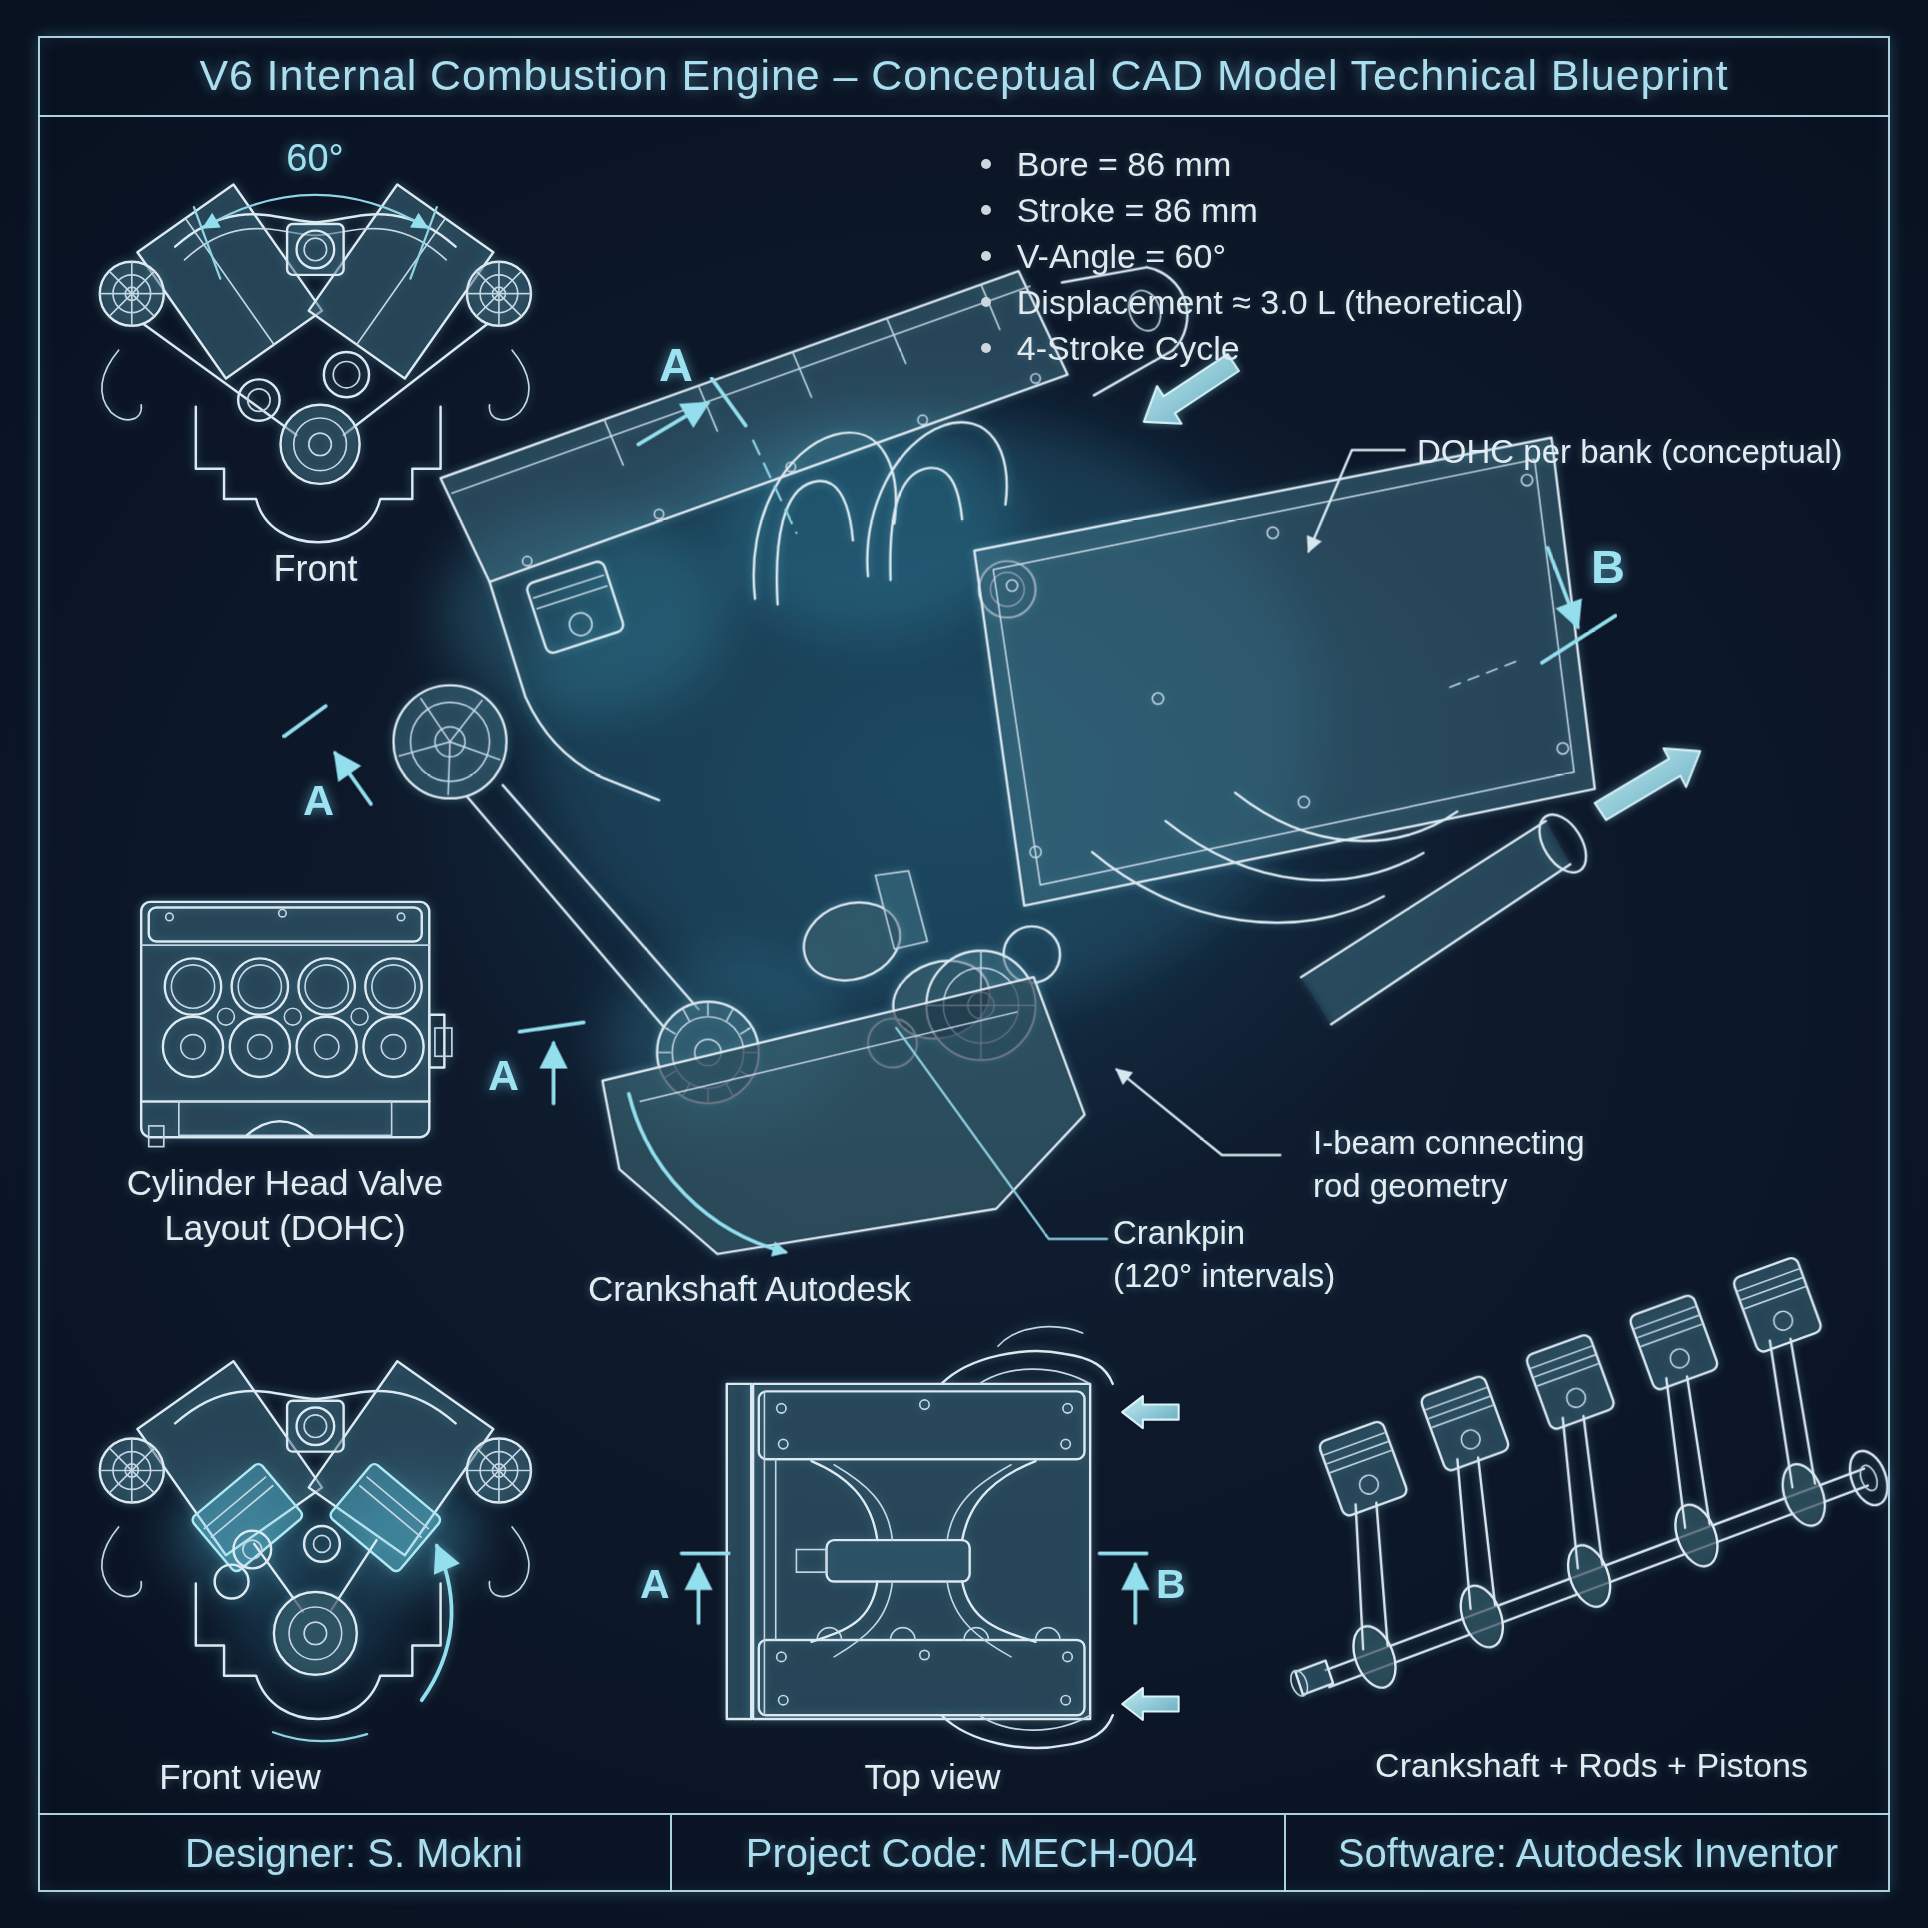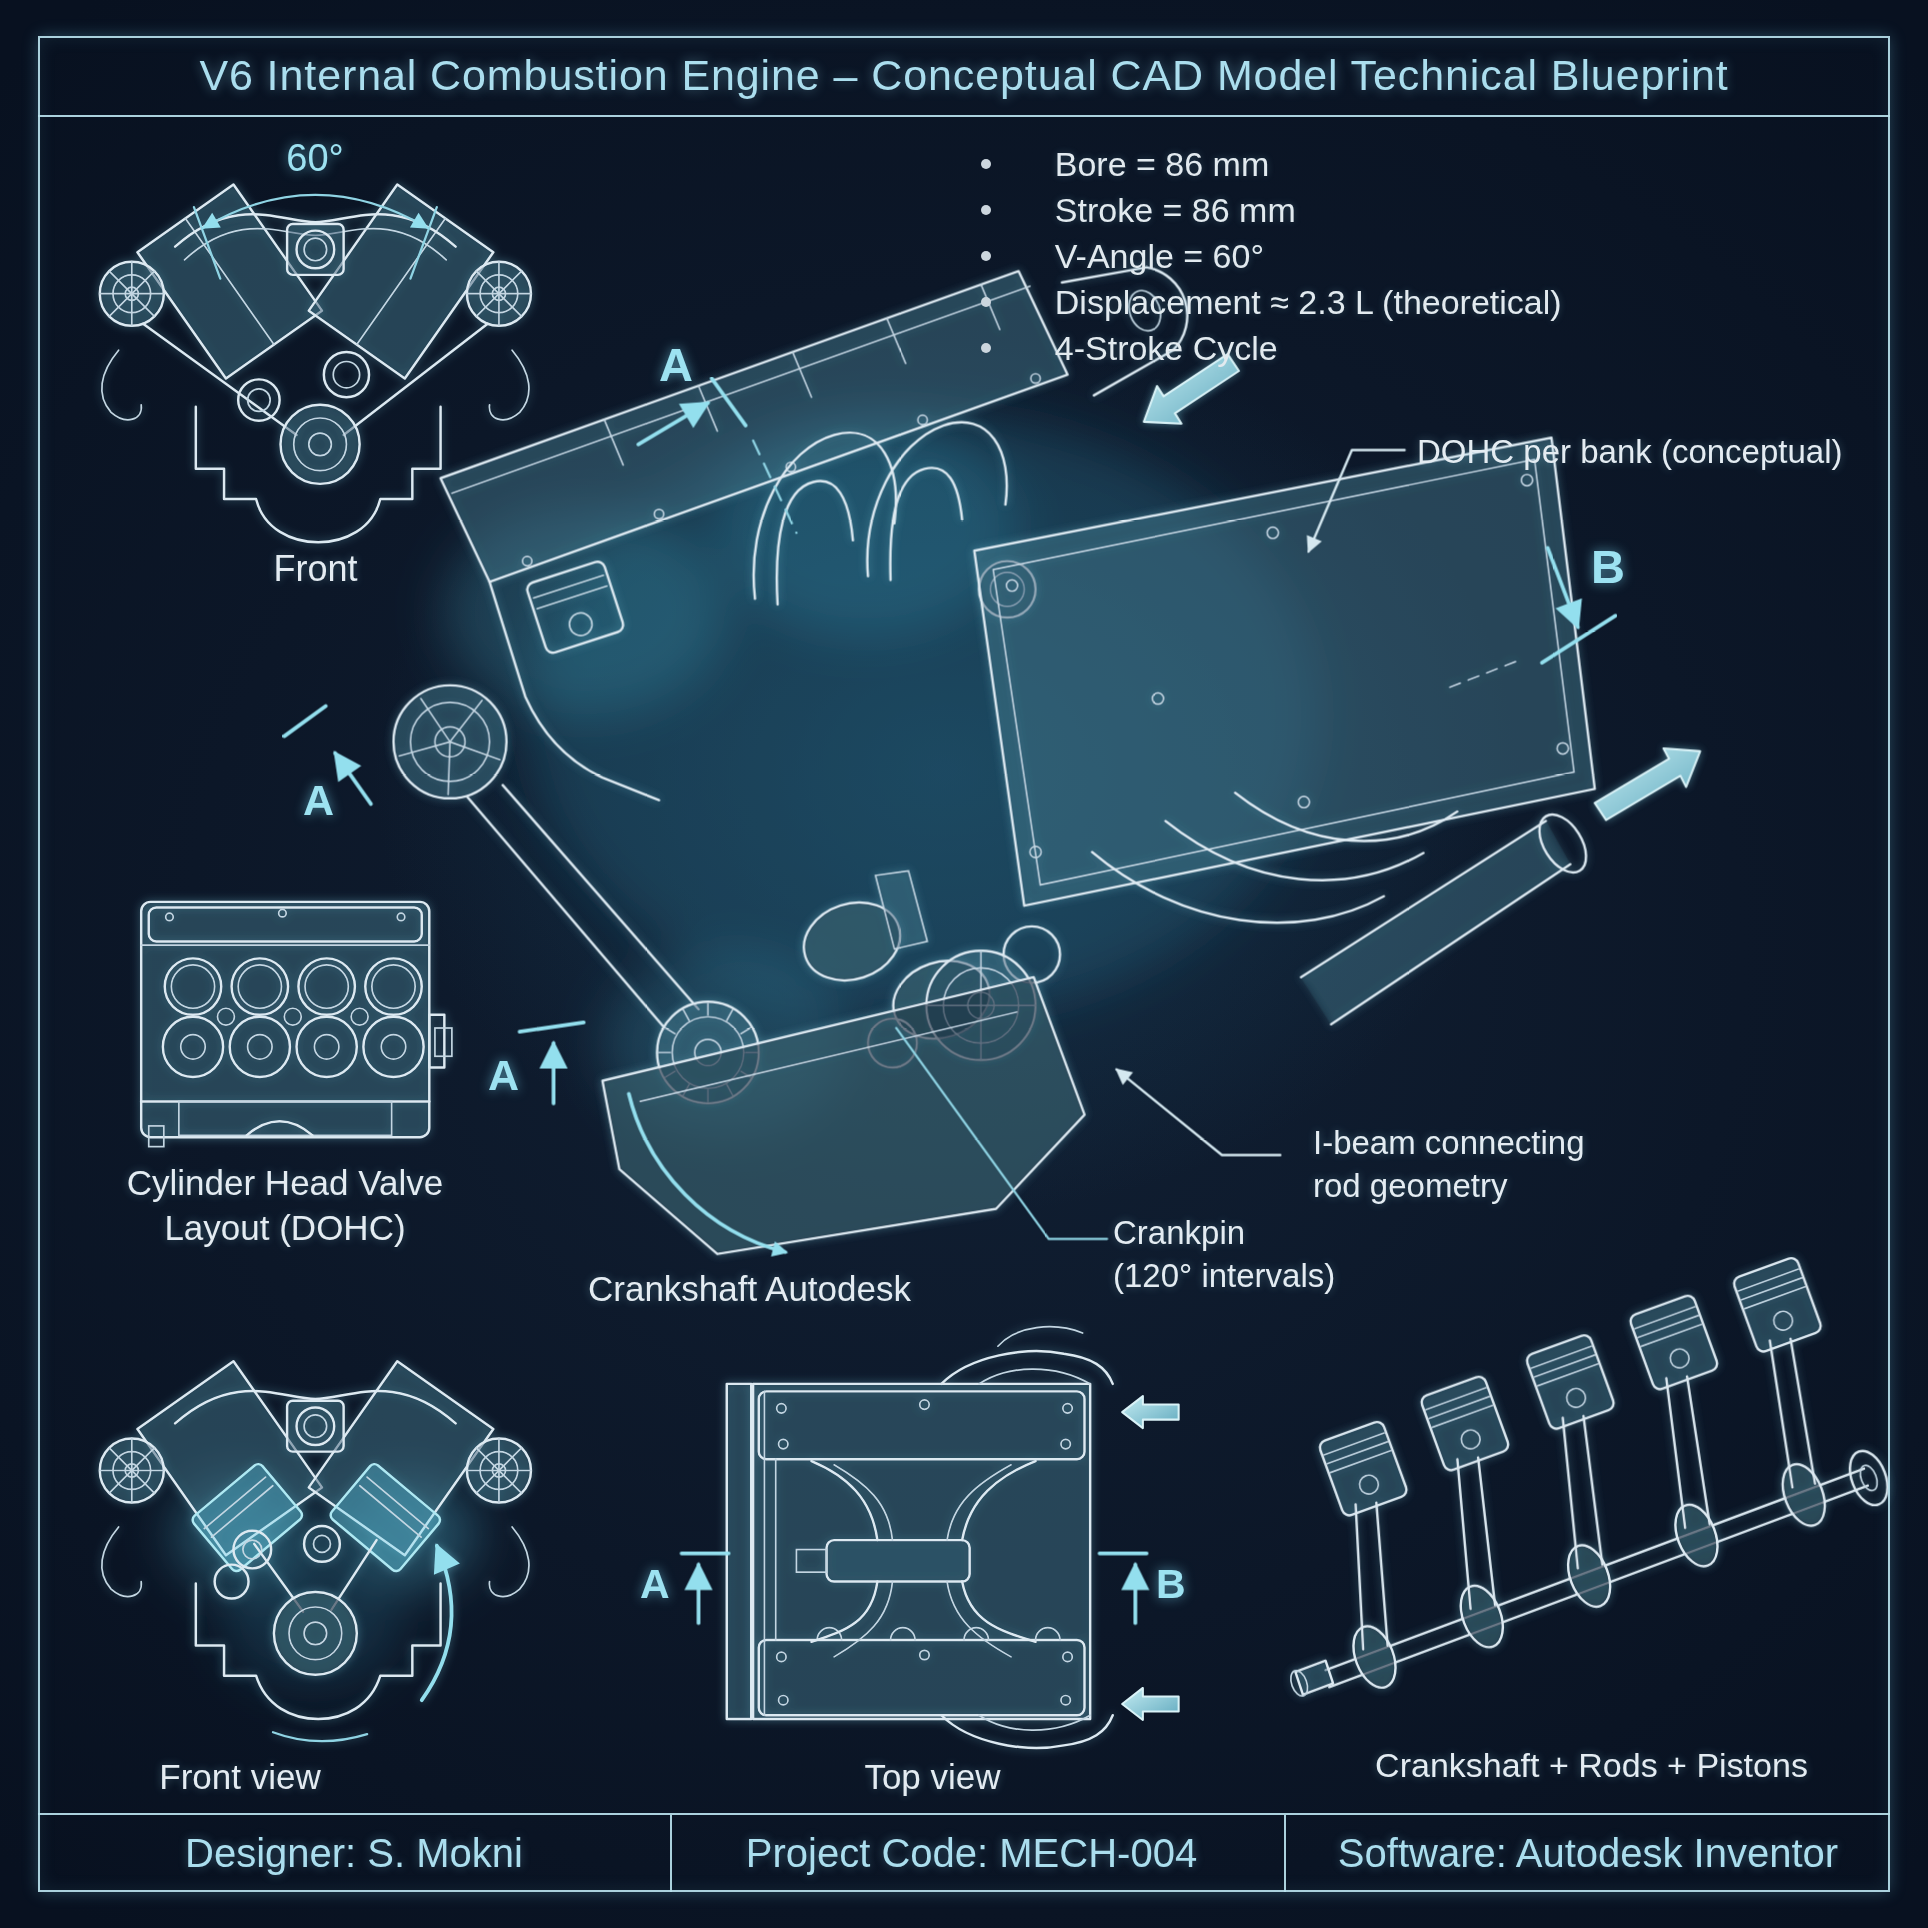--- a/index.html
+++ b/index.html
@@ -37,21 +37,21 @@
   .cy { stroke:#93dfee; stroke-width:4; fill:none; stroke-linecap:round; stroke-linejoin:round; }
   .cyt{ stroke:#8fd4e4; stroke-width:2.4; fill:none; stroke-linecap:round; }
   .ld { stroke:#d5e8f0; stroke-width:2.6; fill:none; stroke-linecap:round; stroke-linejoin:round; }
   .arrowfill { fill:url(#agrad); stroke:#d9f2f7; stroke-width:2.2; stroke-linejoin:round; }
   .glow { filter:url(#glowSoft); }
 
   .lbl { position:absolute; color:#e4ecf2; text-shadow:0 0 8.5px rgba(150,220,240,.32); white-space:nowrap; }
   .lbl.center { text-align:center; }
   .lbl.cyan { color:#9de2f1; text-shadow:0 0 11.3px rgba(120,215,240,.6); font-weight:bold; }
   ul.specs { position:absolute; left:981px; top:141px; margin:0; padding:0; list-style:none; }
-  ul.specs li { display:flex; align-items:center; height:46px; font-size:34px; color:#e2eaef; text-shadow:0 0 7.5px rgba(150,220,240,.25);gap:38px; }
+  ul.specs li { display:flex; align-items:center; height:46px; font-size:34px; color:#e2eaef; text-shadow:0 0 7.5px rgba(150,220,240,.25); }
   ul.specs .dot { width:10.4px; height:10.4px; border-radius:50%; background:#ccd6de; margin-right:25.4px; flex:none; }
 </style>
 </head>
 <body>
 
 <div id="stage">
 
   <svg class="canvas" width="1928" height="1928" viewBox="0 0 2048 2048">
     <defs>
       <filter id="glowSoft" x="-40%" y="-40%" width="180%" height="180%">
@@ -462,21 +462,21 @@
     <li>
         <span class="dot"></span>
         <span>Stroke = 86 mm</span>
       </li>
     <li>
         <span class="dot"></span>
         <span>V-Angle = 60°</span>
       </li>
     <li>
         <span class="dot"></span>
-        <span>Displacement ≈ 2.3 L (theoretical)</span>
+        <span>Displacement ≈ 3.0 L (theoretical)</span>
       </li>
     <li>
         <span class="dot"></span>
         <span>4-Stroke Cycle</span>
       </li>
   </ul>
 
   <div class="lbl cyan" style="left:268px; top:137px; width:94px; font-size:38px; text-align:center; font-weight:normal;">60°</div>
   <div class="lbl center" style="left:226px; top:548px; width:179px; font-size:36px;">Front</div>
   <div class="lbl center" style="left:118px; top:1160px; width:334px; font-size:35px; line-height:45px;">

